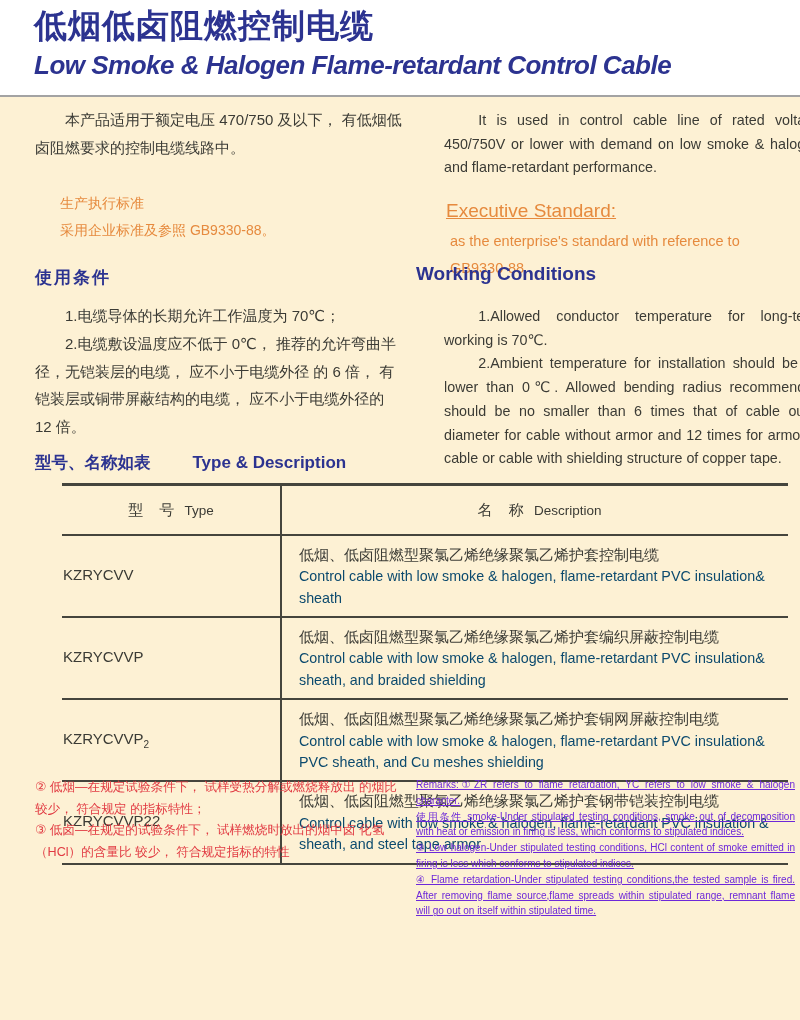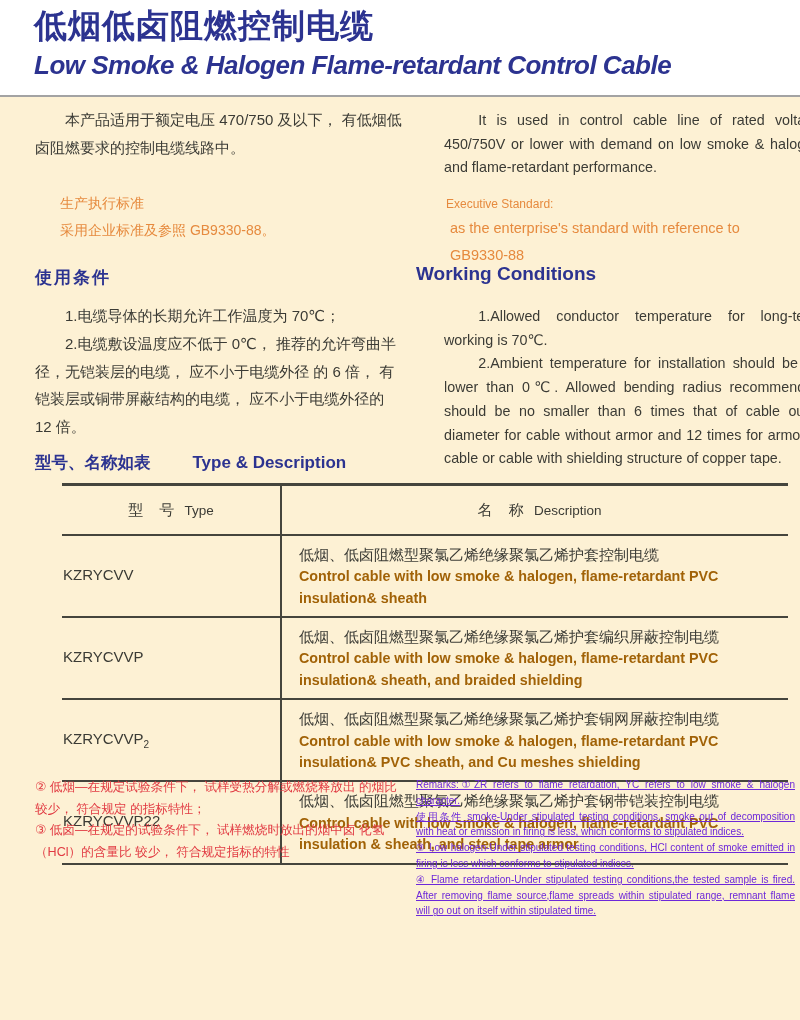--- a/index.html
+++ b/index.html
@@ -36,21 +36,21 @@
     border-bottom:2px solid #45453d;
     vertical-align:middle;
   }
   td.c-type{
     width:216px;text-align:left;
     border-right:2px solid #45453d;
     font-size:15px;color:#3b3b35;
   }
   td.c-name{padding:7px 8px 7px 17px;}
   .name-zh{font-size:15px;line-height:1.55;color:#3b3b35;}
-  .name-en{font-size:14.3px;line-height:1.5;color:#a16207;font-weight:bold;}
+  .name-en{font-size:14.3px;line-height:1.5;color:#0c4a6e;}
   .th-row td{height:34px;font-size:15px;color:#3b3b35;text-align:center;}
   .th-zh{letter-spacing:6px;}
   .th-en{font-size:13.5px;letter-spacing:0;}
   sub.type-sub{font-size:10px;}
   
   .type-heading{top:452px;left:35px;white-space:nowrap;}
   .type-heading .zh{font-size:16.5px;}
   .type-heading .en{font-size:17px;margin-left:42px;margin-top:35px;}
   
   .notes-zh{top:777px;left:35px;width:373px;color:#e13a42;font-size:12.6px;line-height:1.72;}
@@ -70,21 +70,21 @@
 </div>
 <div class="abs" style="top:190px;left:60px;width:330px;">
   <p class="zh-body orange" style="font-size:14px;line-height:1.9;">生产执行标准</p>
   <p class="zh-body orange" style="font-size:14px;line-height:1.9;">采用企业标准及参照 GB9330-88。</p>
 </div>
 
 <div class="abs col-r" style="top:109px;">
   <p class="en-body indent25">It is used in control cable line of rated voltage 450/750V or lower with demand on low smoke &amp; halogen and flame-retardant performance.</p>
 </div>
 <div class="abs" style="top:193px;left:446px;width:346px;">
-  <p class="orange" style="font-size:12px;line-height:1.85;">Executive Standard:</p>
+  <p class="orange" style="font-size:19px;line-height:1.85;text-decoration:underline;">Executive Standard:</p>
   <p class="orange" style="font-size:14.5px;line-height:1.85;padding-left:4px;">as the enterprise's standard with reference to GB9330-88</p>
 </div>
 
 <div class="abs navy-head" style="top:266px;left:35px;font-size:17px;letter-spacing:2px;">使用条件</div>
 <div class="abs col-l" style="top:302px;">
   <p class="zh-body indent2">1.电缆导体的长期允许工作温度为 70℃；</p>
   <p class="zh-body indent2">2.电缆敷设温度应不低于 0℃， 推荐的允许弯曲半径，无铠装层的电缆， 应不小于电缆外径 的 6 倍， 有铠装层或铜带屏蔽结构的电缆， 应不小于电缆外径的 12 倍。</p>
 </div>
 
 <div class="abs navy-head" style="top:263px;left:416px;font-size:19px;">Working Conditions</div>

